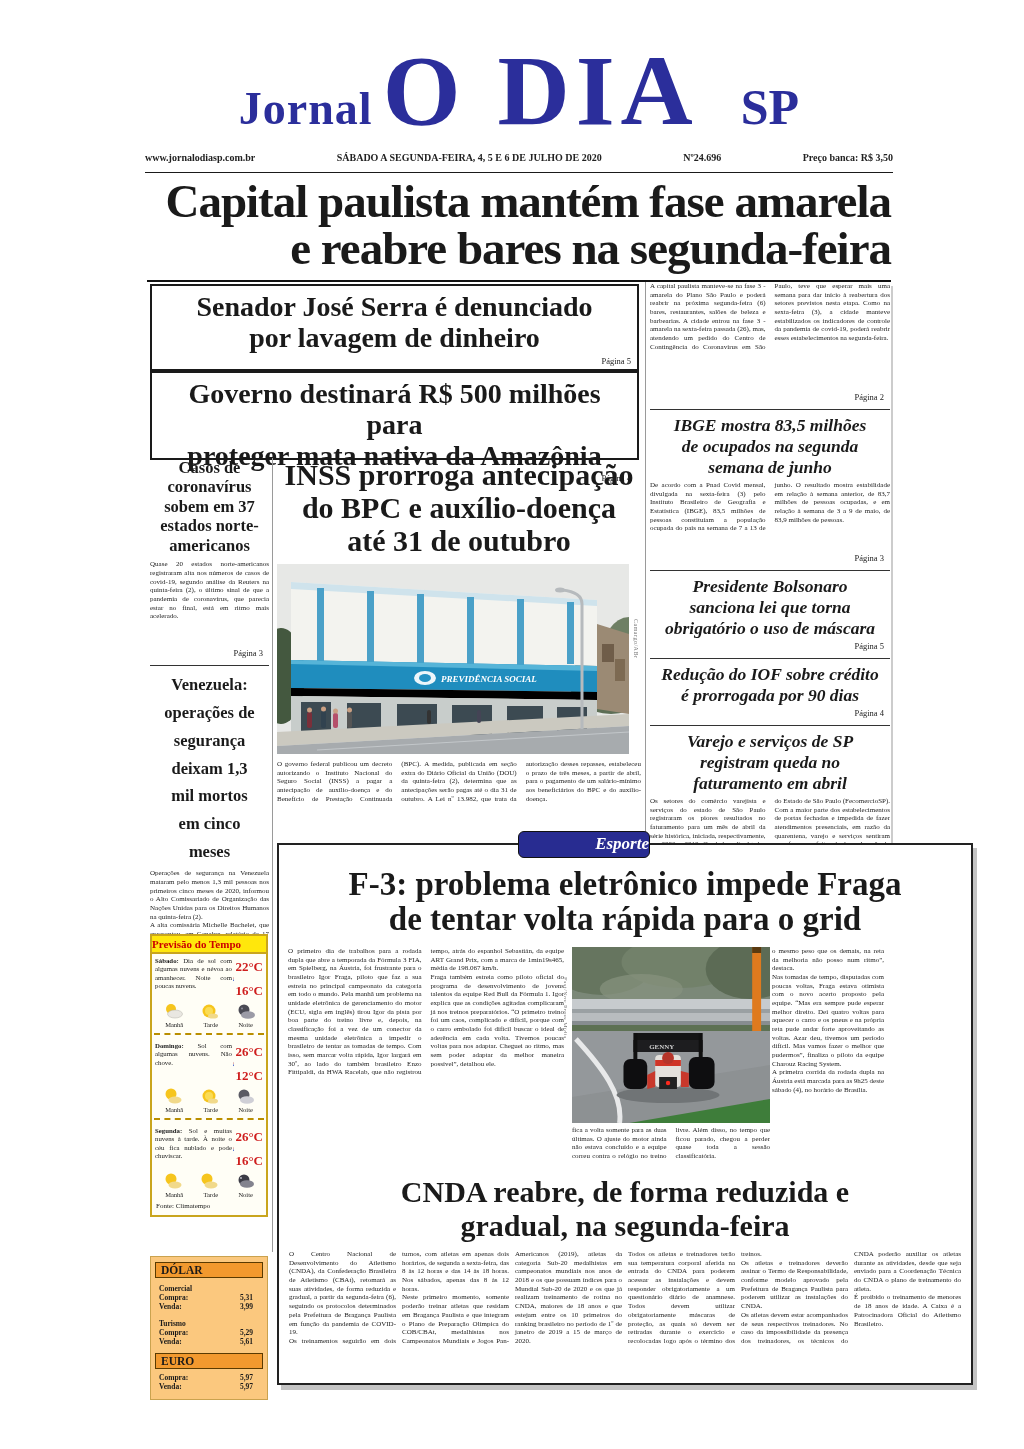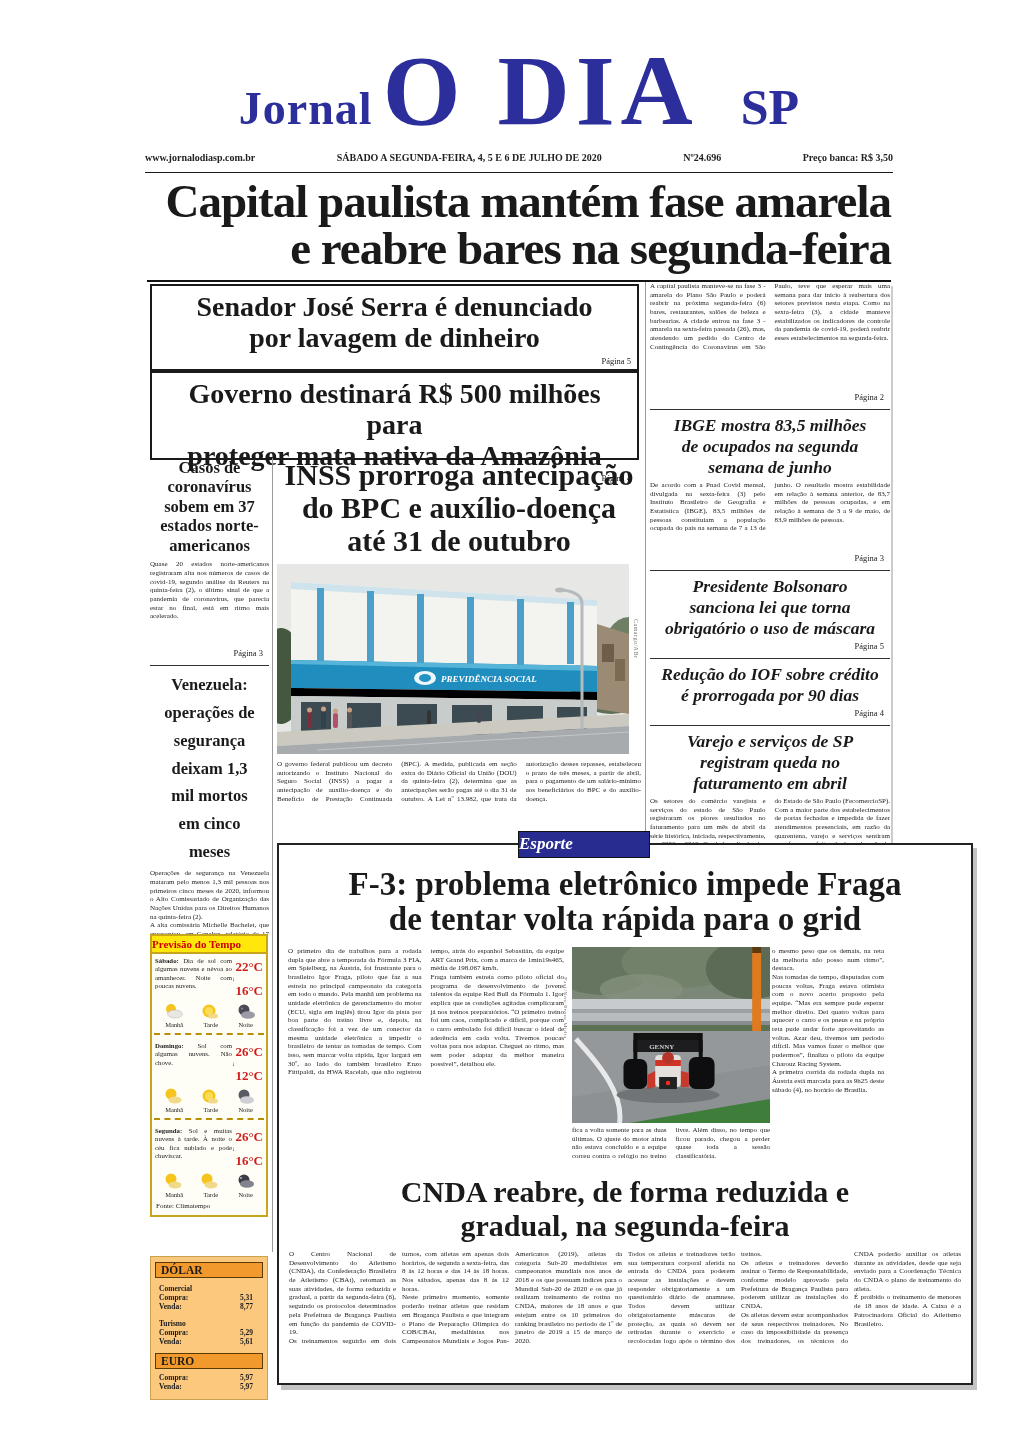--- a/index.html
+++ b/index.html
@@ -55,21 +55,21 @@
   .curlabel{font-size:7.5px;font-weight:bold;padding:2px 8px 0;}
   .currow{display:flex;justify-content:space-between;font-size:7.5px;font-weight:bold;padding:0 14px 0 8px;}
   
   .inss{position:absolute;left:277px;top:458px;width:364px;}
   .inss h2{margin:0;font-size:30px;font-weight:bold;text-align:center;line-height:1.1;white-space:pre-line;}
   .photo{position:relative;margin-top:7px;width:352px;height:190px;}
   .photo svg{display:block;width:100%;height:100%;}
   .vcredit{position:absolute;font-size:6px;color:#777;writing-mode:vertical-rl;letter-spacing:.5px;}
   
   .banner{position:absolute;left:518px;top:831px;width:130px;height:25px;background:#282c91;border:1.5px solid #111;
-          border-radius:0;color:#fff;font-style:italic;font-weight:bold;font-size:17px;text-align:left;
+          border-radius:6px;color:#fff;font-style:italic;font-weight:bold;font-size:17px;text-align:right;
           line-height:24px;z-index:6;}
   .f3box{position:absolute;left:277px;top:843px;width:696px;height:542px;border:2px solid #222;background:#fff;
          box-sizing:border-box;box-shadow:4px 5px 0 #c4c4c4;z-index:3;padding-top:16px;}
   .f3box .bigtitle{margin:6px 6px 10px;font-size:33px;font-weight:bold;text-align:center;line-height:1.06;white-space:pre-line;}
   .f3art{display:flex;padding:0 9px;height:220px;}
   .f3c{overflow:hidden;}
   .f3left{width:276px;}
   .f3photo{width:208px;position:relative;}
   .f3photo svg{display:block;width:198px;height:176px;margin-left:8px;}
   .f3below{margin:3px 0 0 8px;width:198px;height:38px;overflow:hidden;}
@@ -281,21 +281,21 @@
 
   <div class="currency">
     <div class="curhead">DÓLAR</div>
     <div class="curlabel">Comercial</div>
     <div class="currow">
         <span>Compra:</span>
         <span>5,31</span>
       </div>
     <div class="currow">
         <span>Venda:</span>
-        <span>8,77</span>
+        <span>3,99</span>
       </div>
     <div class="curlabel" style="margin-top:6px;">Turismo</div>
     <div class="currow">
         <span>Compra:</span>
         <span>5,29</span>
       </div>
     <div class="currow">
         <span>Venda:</span>
         <span>5,61</span>
       </div>

